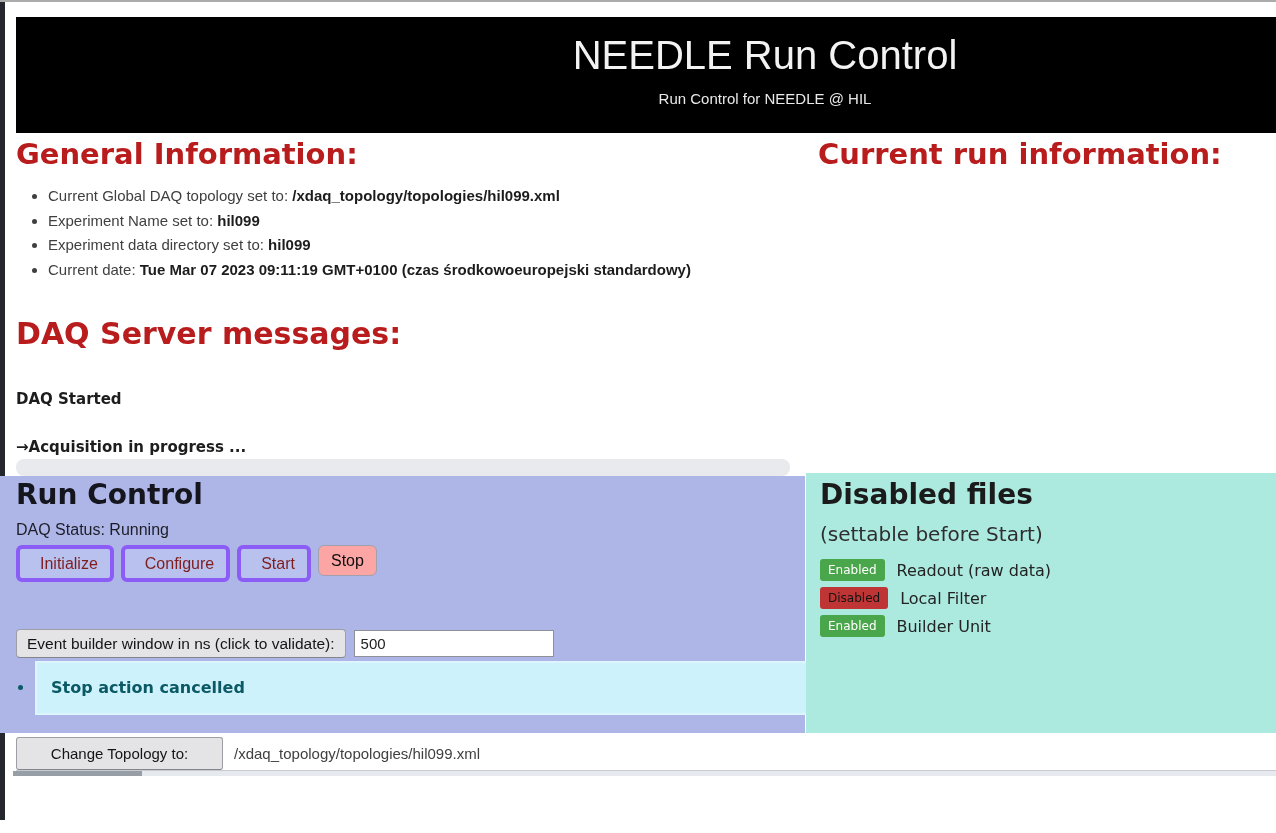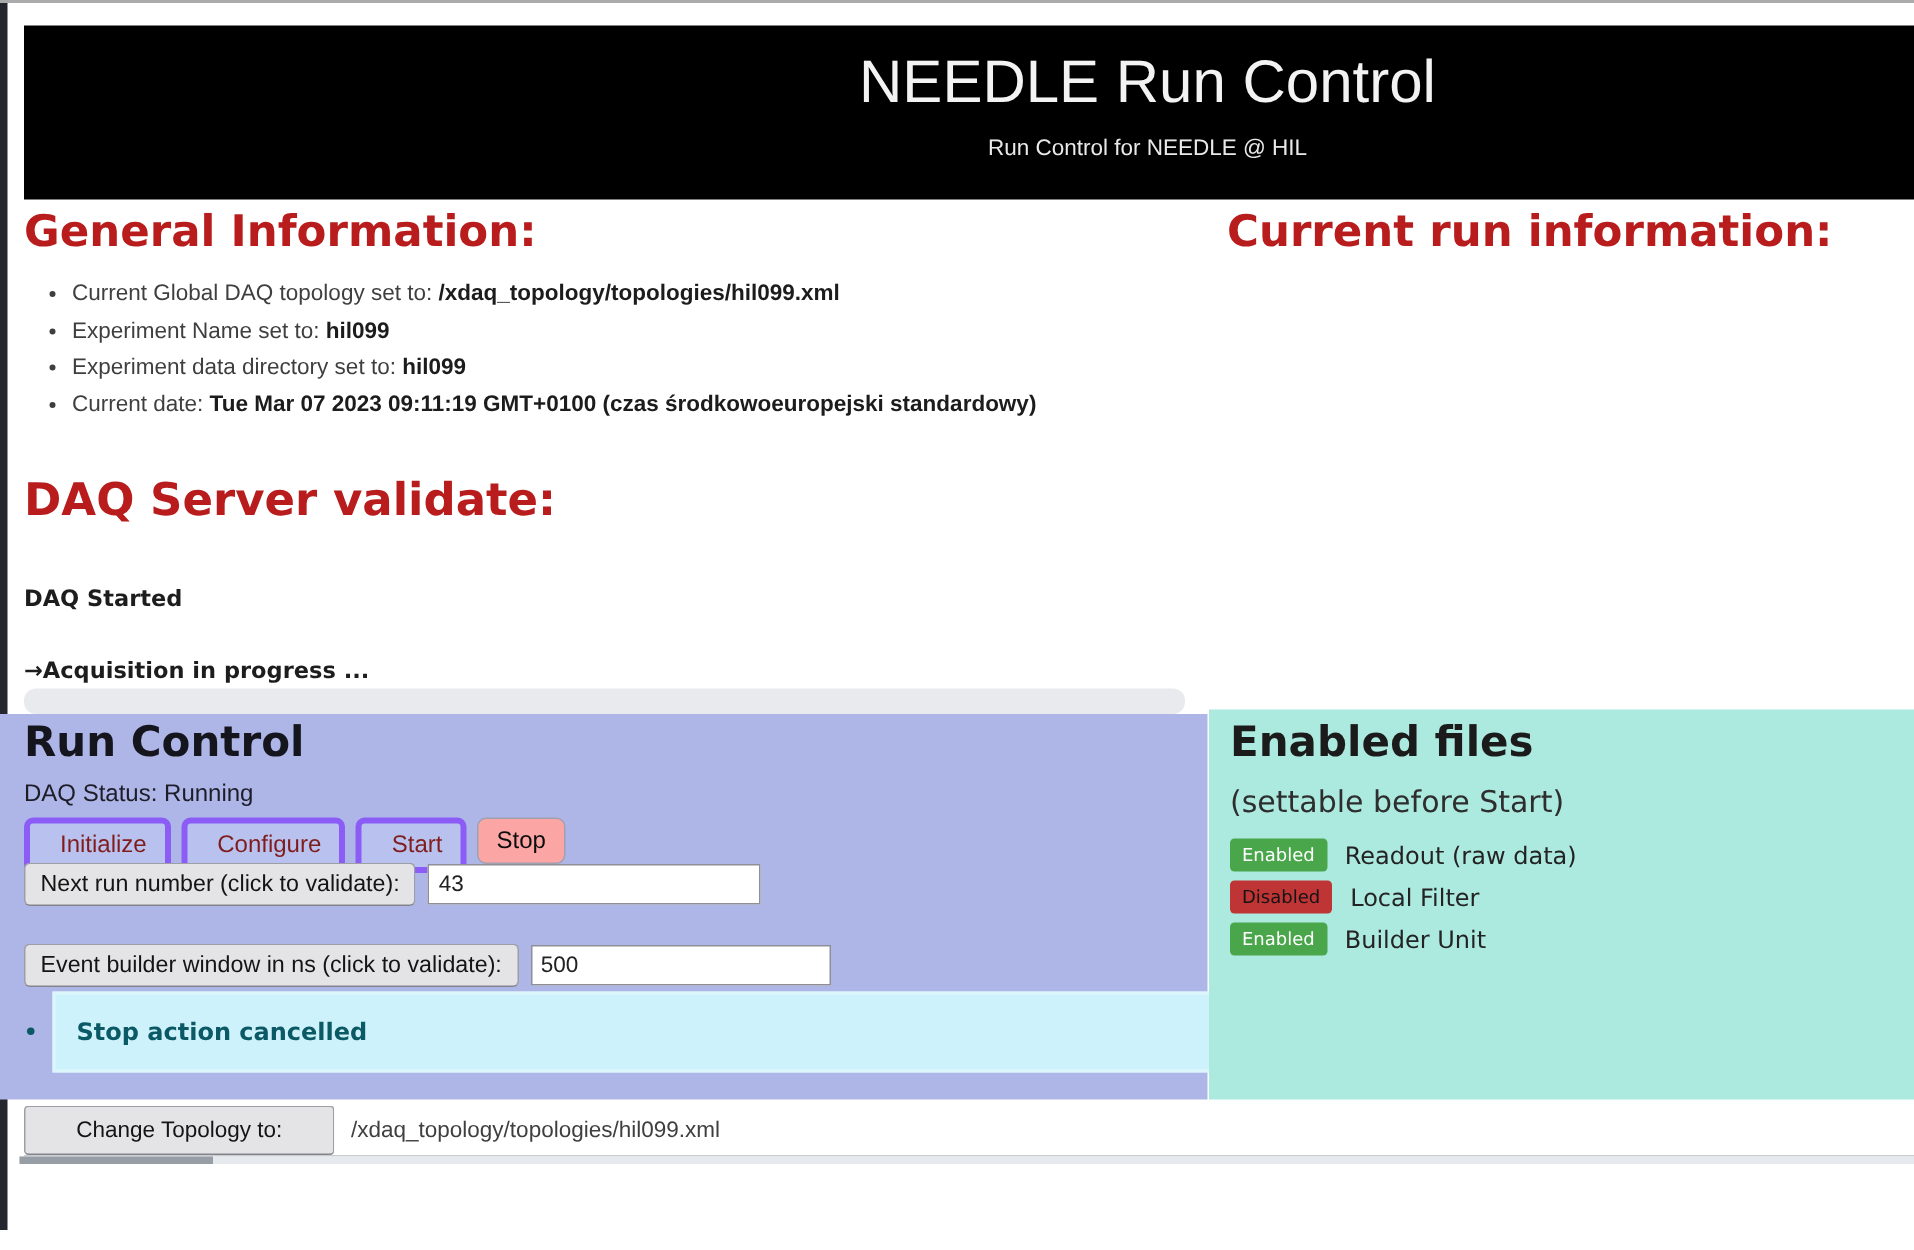--- a/index.html
+++ b/index.html
@@ -110,50 +110,46 @@
     <li><span>Experiment data directory set to: </span><b>hil099</b></li>
     <li><span>Current date: </span><b>Tue Mar 07 2023 09:11:19 GMT+0100 (czas środkowoeuropejski standardowy)</b></li>
   </ul>
 </div>
 
 <div id="currentrun" class="abs">
   <h2 class="sec">Current run information:</h2>
 </div>
 
 <div id="daq-heading" class="abs">
-  <h2 class="sec">DAQ Server validate:</h2>
+  <h2 class="sec">DAQ Server messages:</h2>
 </div>
 <div class="abs daq-msg" style="top:390px;">DAQ Started</div>
 <div class="abs daq-msg" style="top:438px;">→Acquisition in progress ...</div>
 <div id="msgbar" class="abs"></div>
 
 <div id="runcontrol" class="abs">
   <h2 id="rc-title" class="abs sec">Run Control</h2>
   <div id="rc-status" class="abs">DAQ Status: Running</div>
   <div id="rc-buttons" class="abs">
     <div class="rc-btn disabled">Initialize</div>
     <div class="rc-btn disabled">Configure</div>
     <div class="rc-btn disabled">Start</div>
     <div class="rc-btn active">Stop</div>
   </div>
-  <div id="rc-nextrun" class="abs rc-row">
-    <div class="label-btn">Next run number (click to validate):</div>
-    <input class="rc-input" style="width: 222px;" value="43">
-  </div>
   <div id="rc-eb" class="abs rc-row">
     <div class="label-btn">Event builder window in ns (click to validate):</div>
     <input class="rc-input" style="width: 200px;" value="500">
   </div>
   <ul id="rc-notice-ul" class="abs">
     <li id="rc-notice">Stop action cancelled</li>
   </ul>
 </div>
 
 <div id="enabledfiles" class="abs">
-  <h2 id="ef-title" class="abs sec">Enabled files</h2>
+  <h2 id="ef-title" class="abs sec">Disabled files</h2>
   <div id="ef-note" class="abs">(settable before Start)</div>
   <div id="ef-row-0" class="abs ef-row">
     <span class="ef-badge" data-state="enabled">Enabled</span>
     <span class="ef-label">Readout (raw data)</span>
   </div>
   <div id="ef-row-1" class="abs ef-row">
     <span class="ef-badge" data-state="disabled">Disabled</span>
     <span class="ef-label">Local Filter</span>
   </div>
   <div id="ef-row-2" class="abs ef-row">

